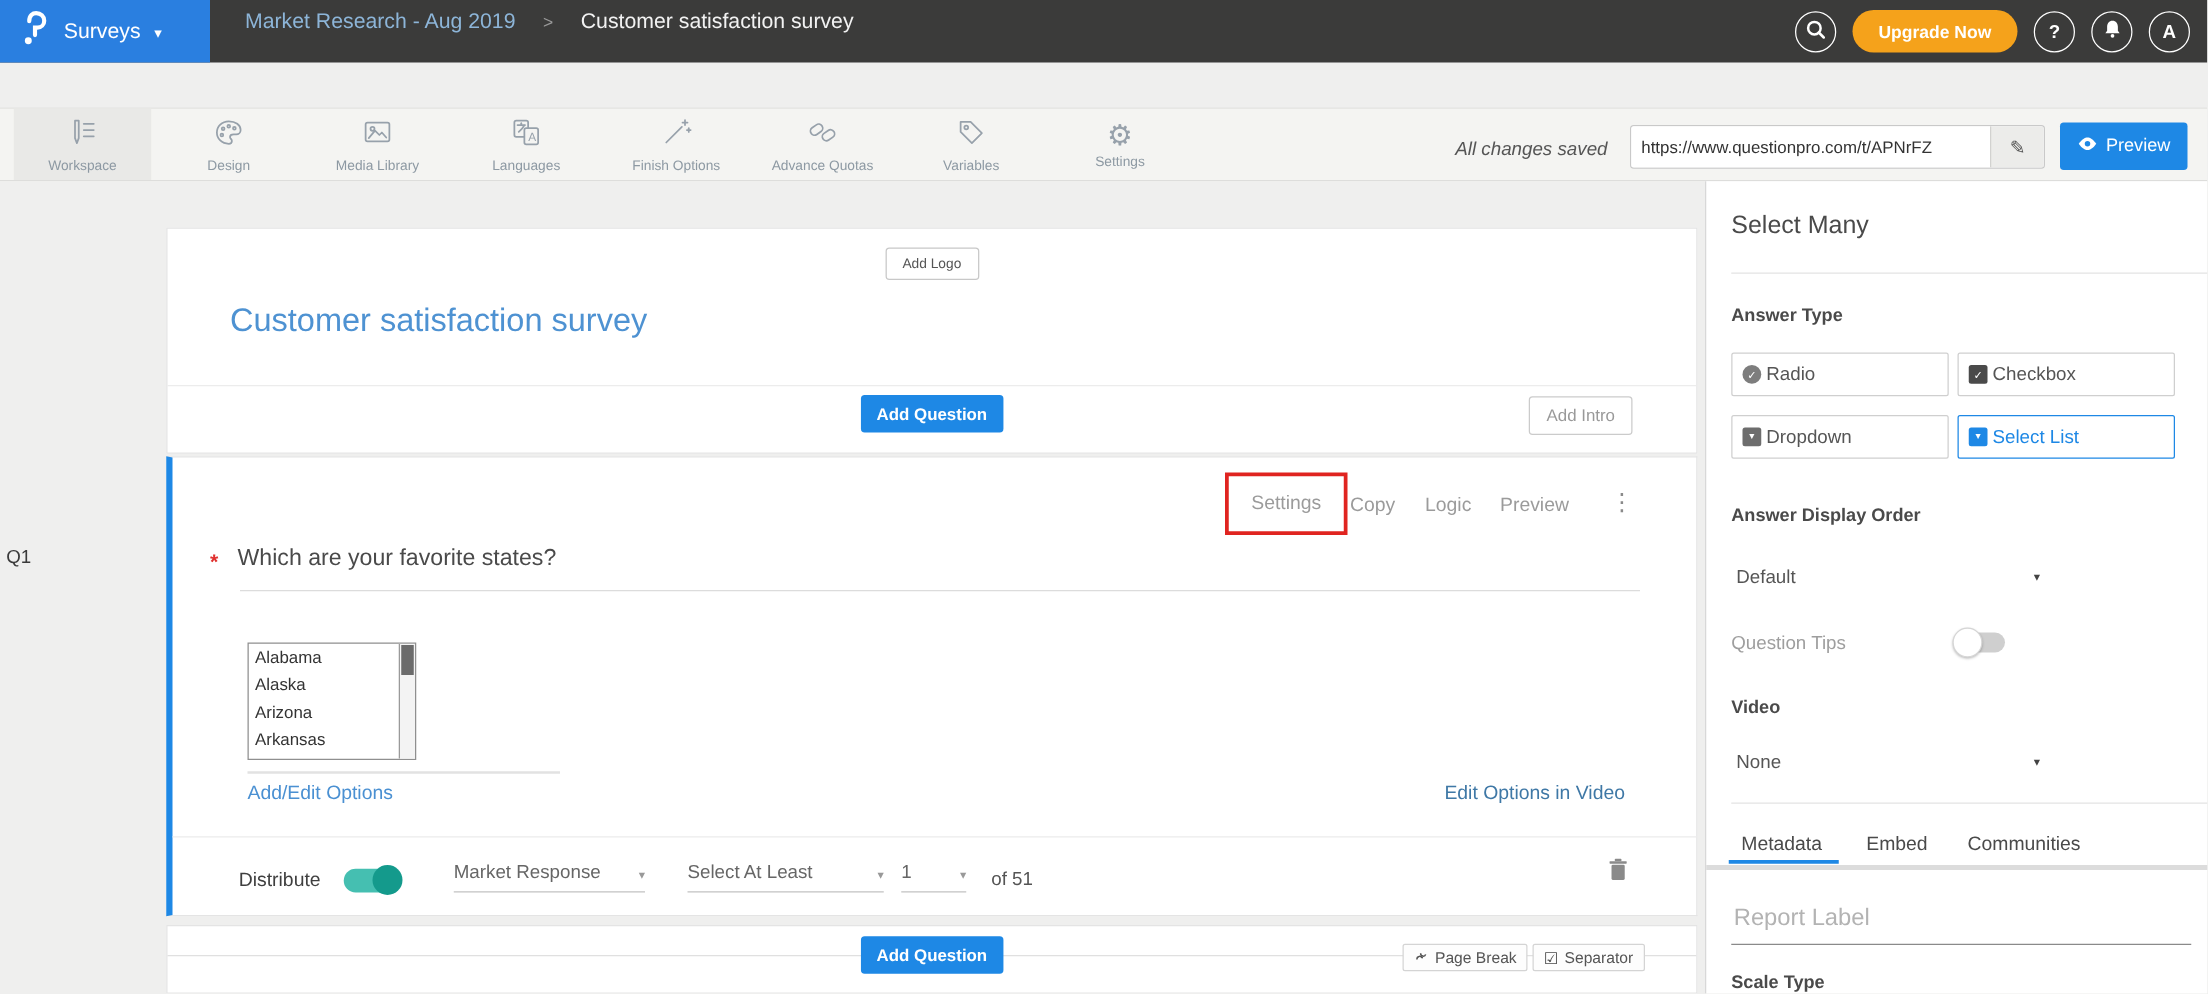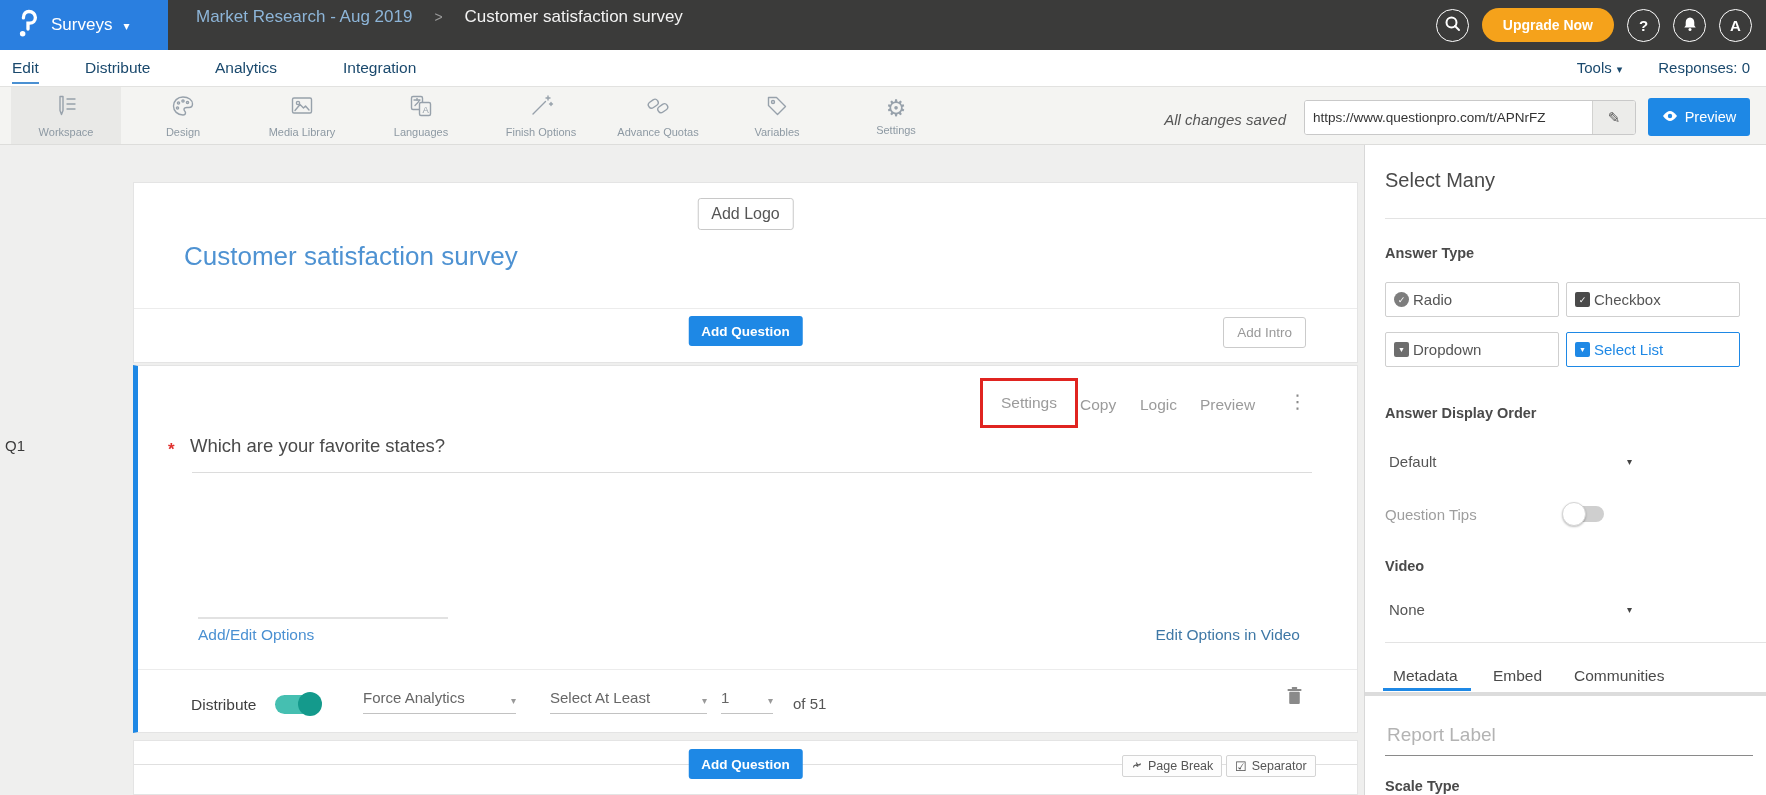--- a/index.html
+++ b/index.html
@@ -32,21 +32,21 @@
   .gear{font-size:23px;color:#97a1ab;line-height:26px;}
   .saved{position:absolute;top:24px;right:480px;font-style:italic;font-size:15px;color:#555;white-space:nowrap;}
   .urlbox{position:absolute;left:1304px;top:13px;width:332px;height:35px;border:1px solid #c9c9c9;border-radius:3px;background:#fff;display:flex;box-sizing:border-box;overflow:hidden;}
   .urlbox input{border:none;outline:none;flex:1;font-size:13.5px;color:#333;padding:0 8px;font-family:Liberation Sans, sans-serif;background:#fff;}
   .url-pen{width:42px;background:#ececea;border-left:1px solid #d2d2d0;display:flex;align-items:center;justify-content:center;color:#555;font-size:15px;cursor:pointer;}
   .preview-btn{position:absolute;left:1648px;top:11px;width:102px;height:38px;background:#1e88e5;border-radius:3px;color:#fff;font-size:14.5px;display:flex;align-items:center;justify-content:center;gap:7px;cursor:pointer;}
   
   .mainbg{left:0;top:145px;width:1766px;height:650px;background:#efefee;}
   .card{position:absolute;background:#fff;border:1px solid #e4e4e4;box-sizing:border-box;}
   .card1{left:133px;top:182px;width:1225px;height:181px;}
-  .addlogo{position:absolute;left:50%;transform:translateX(-50%);top:15px;padding:6px 13px;border:1px solid #c8c8c8;border-radius:3px;font-size:16px;color:#555;background:#fff;cursor:pointer;}
+  .addlogo{position:absolute;left:50%;transform:translateX(-50%);top:15px;padding:6px 13px;border:1px solid #c8c8c8;border-radius:3px;font-size:11px;color:#555;background:#fff;cursor:pointer;}
   .survey-title{position:absolute;left:50px;top:58px;font-size:26px;color:#4e92d2;cursor:text;}
   .hdiv{position:absolute;left:0;right:0;height:1px;background:#ececec;}
   .btn-blue{background:#1e88e5;color:#fff;font-weight:bold;font-size:13.5px;border-radius:3px;display:flex;align-items:center;justify-content:center;cursor:pointer;}
   .addq{position:absolute;left:50%;transform:translateX(-50%);top:133px;height:30px;padding:0 13px;}
   .addintro{position:absolute;right:51px;top:134px;height:29px;padding:0 13px;border:1px solid #cbcbcb;border-radius:3px;background:#fff;color:#999;font-size:13.5px;display:flex;align-items:center;cursor:pointer;}
   
   .qcard{left:133px;top:365px;width:1225px;height:368px;border-left:5px solid #1e88e5;}
   .q-action{position:absolute;top:30px;font-size:15.5px;color:#9b9b9b;cursor:pointer;}
   .red-frame{position:absolute;left:842px;top:12px;width:98px;height:50px;border:3px solid #e02420;display:flex;align-items:center;justify-content:center;box-sizing:border-box;}
   .kebab{position:absolute;left:1150px;top:24px;font-size:19px;color:#8a8a8a;cursor:pointer;}
@@ -140,30 +140,20 @@
             <circle cx="8" cy="13.6" r="1.5" fill="#fff"></circle>
           </svg>
         </span>
       </div>
       <div class="circ">
         <span>A</span>
       </div>
     </div>
   </div>
 
-  <div class="abs navrow">
-    <span class="nav-item active" style="left:12px">Edit</span>
-    <span class="nav-item" style="left:85px">Distribute</span>
-    <span class="nav-item" style="left:215px">Analytics</span>
-    <span class="nav-item" style="left:343px">Integration</span>
-    <div class="nav-right">
-      <span><span>Tools</span><span class="caret-n">▾</span></span>
-      <span>Responses: 0</span>
-    </div>
-  </div>
 
   <div class="abs toolbar">
     <div class="tb-item active" style="left:11px">
       <span>
         <svg width="26" height="26" viewBox="0 0 26 26">
           <path d="M7 3.5 L7 17.5 L8.5 21.5 L10 17.5 L10 3.5 Z"></path>
           <line x1="14" y1="6" x2="22" y2="6"></line>
             <line x1="14" y1="11" x2="22" y2="11"></line>
             <line x1="14" y1="16" x2="22" y2="16"></line>
         </svg>
@@ -275,34 +265,43 @@
     </div>
     <span class="q-action" style="left:942px">Copy</span>
     <span class="q-action" style="left:1002px">Logic</span>
     <span class="q-action" style="left:1062px">Preview</span>
     <span class="kebab">⋮</span>
 
     <span class="q-star">*</span>
     <div class="q-text">Which are your favorite states?</div>
     <div class="q-underline"></div>
 
+    <div class="listbox">
+      <div class="lb-item">Alabama</div>
+      <div class="lb-item">Alaska</div>
+      <div class="lb-item">Arizona</div>
+      <div class="lb-item">Arkansas</div>
+      <div class="lb-scroll">
+        <div class="lb-thumb"></div>
+      </div>
+    </div>
     <div class="lb-underline"></div>
 
     <span class="link-blue" style="position:absolute;left:60px;top:260px">Add/Edit Options</span>
     <span class="bulk-link">Edit Options in Video</span>
 
     <div class="hdiv" style="top:303px"></div>
 
     <span class="val-label">Distribute</span>
     <div class="toggle-on">
         <div class="knob"></div>
       </div>
 
     <div class="sel-inline" style="left:225px;width:153px">
-      <span class="sv">Force Analytics</span>
+      <span class="sv">Market Response</span>
       <span class="caret-g" style="margin-left:auto">▾</span>
     </div>
     <div class="sel-inline" style="left:412px;width:157px">
       <span class="sv">Select At Least</span>
       <span class="caret-g" style="margin-left:auto">▾</span>
     </div>
     <div class="sel-inline" style="left:583px;width:52px">
       <span class="sv">1</span>
       <span class="caret-g" style="margin-left:auto">▾</span>
     </div>

